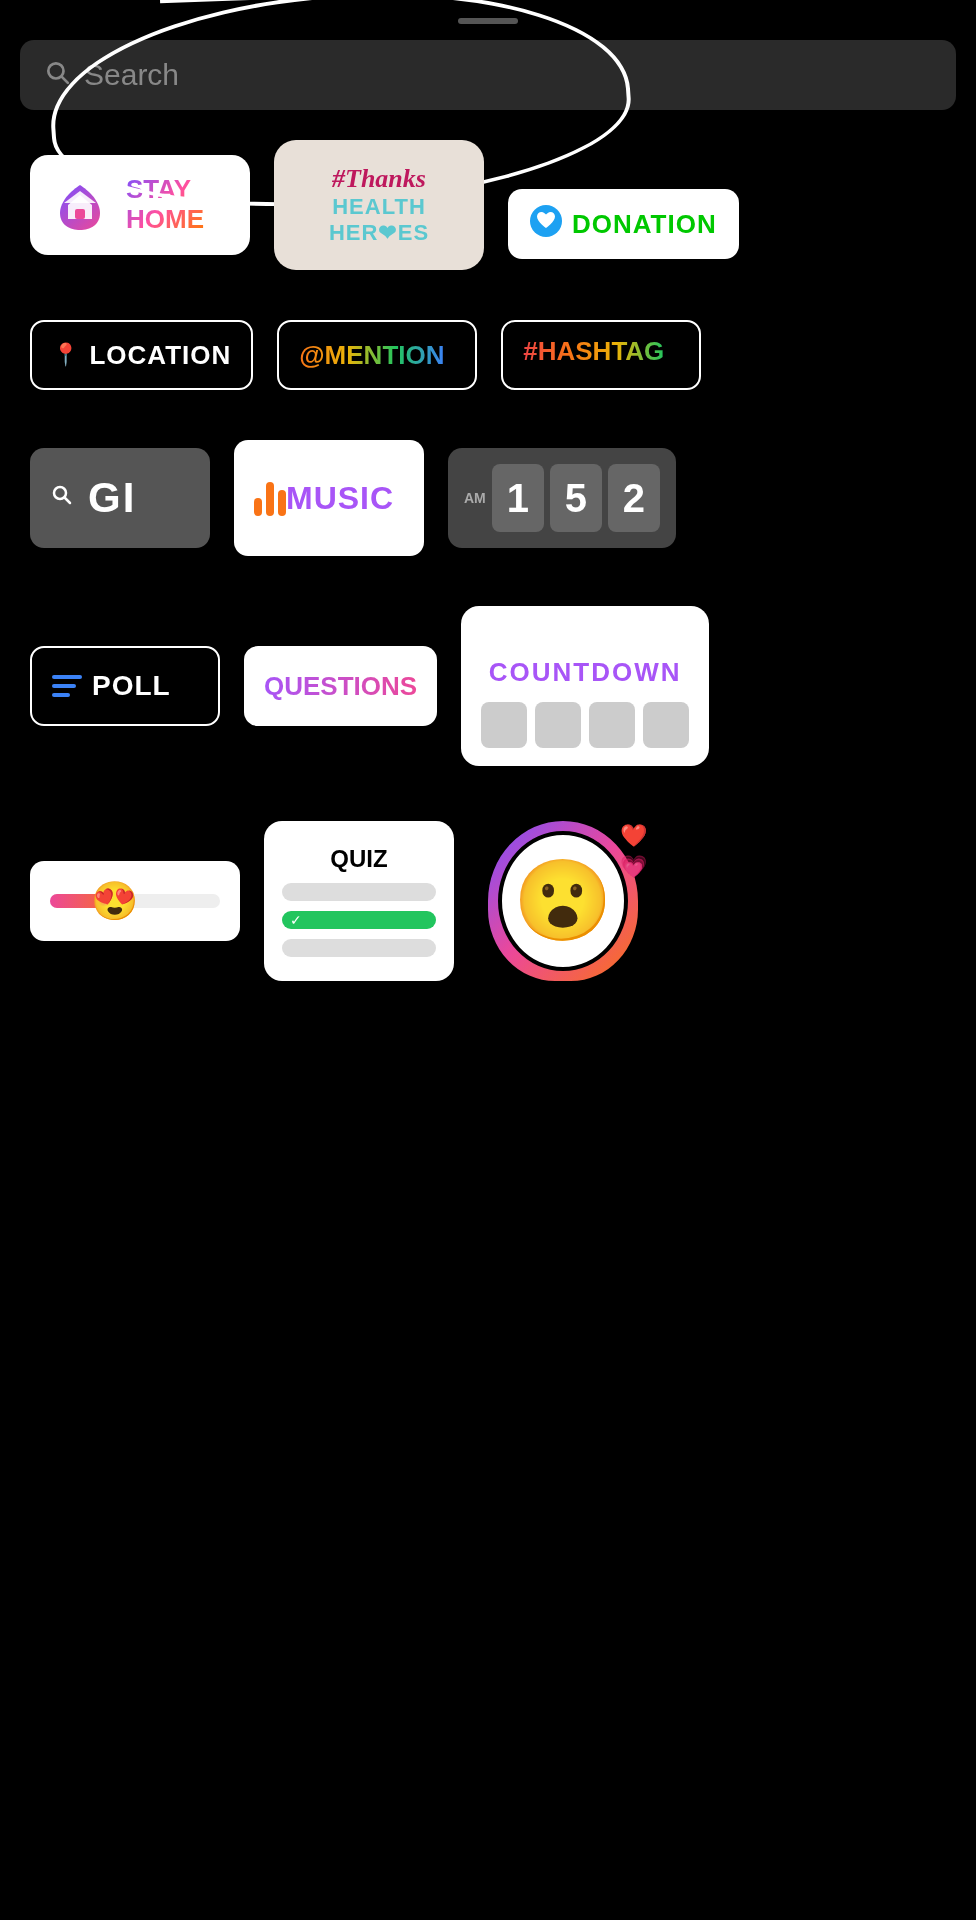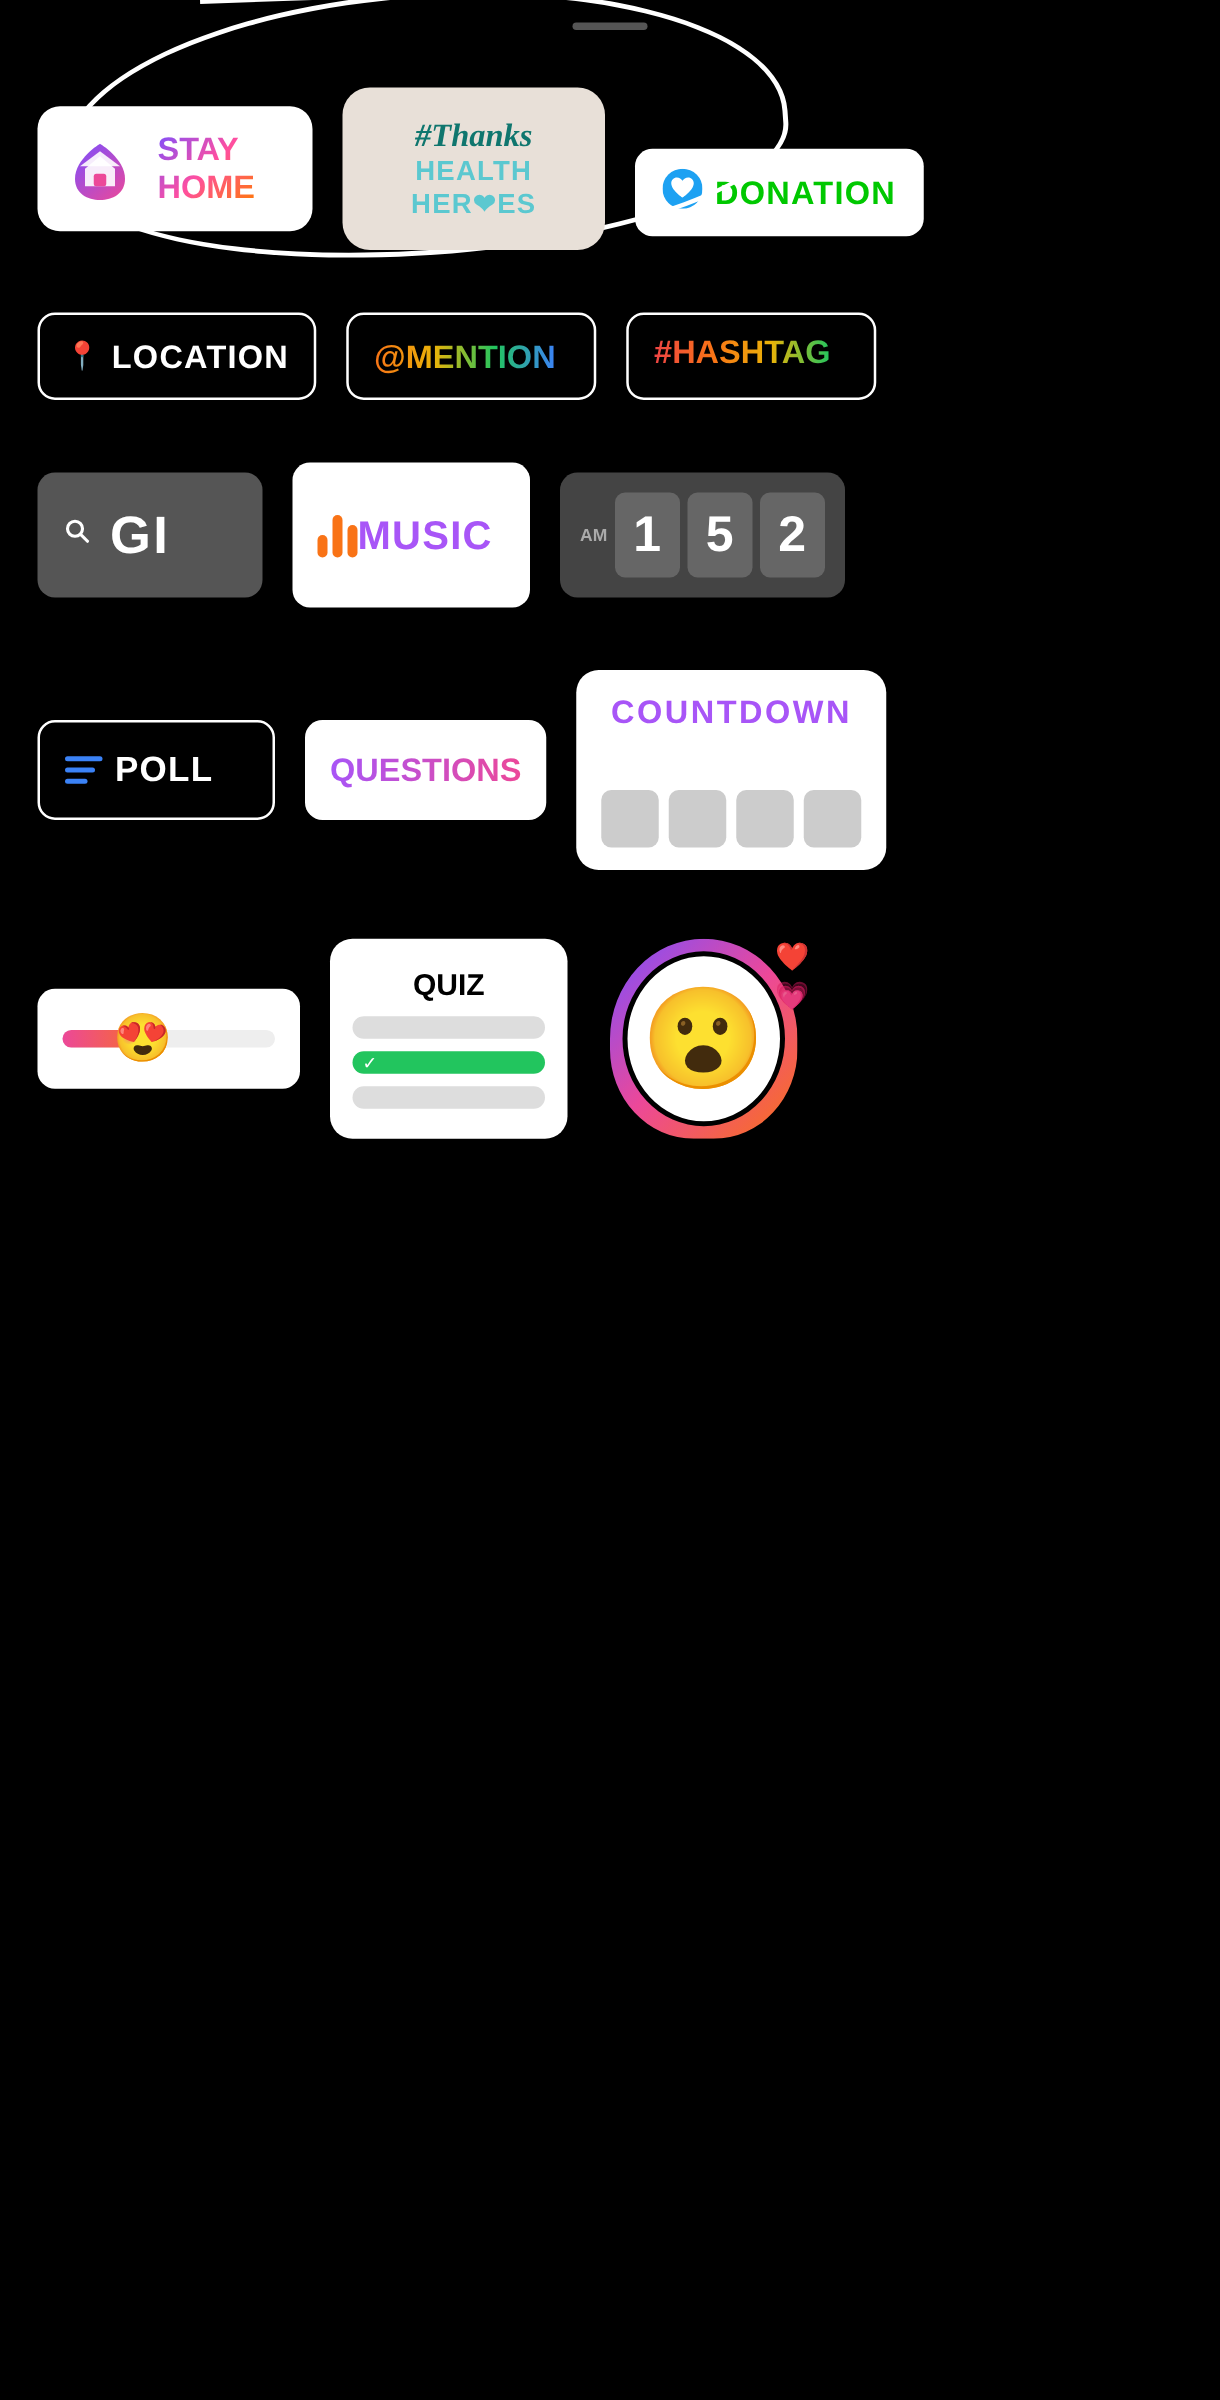--- a/index.html
+++ b/index.html
@@ -126,21 +126,21 @@
       align-items: center;
       min-width: 210px;
       height: 130px;
       justify-content: center;
       position: relative;
     }
 
     .thanks-line1 {
       font-family: 'Georgia', serif;
       font-style: italic;
-      color: #0f766e;
+      color: #be185d;
       font-size: 26px;
       font-weight: 700;
     }
 
     .thanks-line2 {
       color: #5bc8d0;
       font-size: 22px;
       font-weight: 800;
       letter-spacing: 1px;
     }
@@ -391,21 +391,21 @@
     .sticker-countdown {
       background: #fff;
       border-radius: 18px;
       padding: 18px 20px;
       display: flex;
       flex-direction: column;
       align-items: center;
       gap: 14px;
       min-width: 220px;
       height: 160px;
-      justify-content: space-between;
+      justify-content: flex-end;
     }
 
     .countdown-text {
       font-weight: 900;
       font-size: 26px;
       color: #a855f7;
       letter-spacing: 2px;
     }
 
     .countdown-boxes {
@@ -484,20 +484,29 @@
 <body>
 
 <div class="drag-handle"></div>
 
 <div class="search-wrapper" style="position:relative;">
 
   <div class="line-annotation"></div>
 
   <div class="circle-annotation"></div>
 
+  <div class="search-bar">
+    <span class="search-icon-wrap">
+      <svg width="26" height="26" viewBox="0 0 24 24" fill="none" stroke="#888" stroke-width="2.5" stroke-linecap="round" stroke-linejoin="round">
+        <circle cx="11" cy="11" r="7"></circle>
+        <line x1="16.5" y1="16.5" x2="22" y2="22"></line>
+      </svg>
+    </span>
+    <span class="search-placeholder">Search</span>
+  </div>
 </div>
 
 <div class="sticker-grid">
 
   <div class="sticker-row">
 
     <div class="sticker sticker-stayhome">
       <svg class="stayhome-heart-house" viewBox="0 0 60 60" fill="none">
         <path d="M30 10 C30 10 10 22 10 38 C10 50 20 55 30 55 C40 55 50 50 50 38 C50 22 30 10 30 10Z" fill="url(#hh1)"></path>
         <defs>

